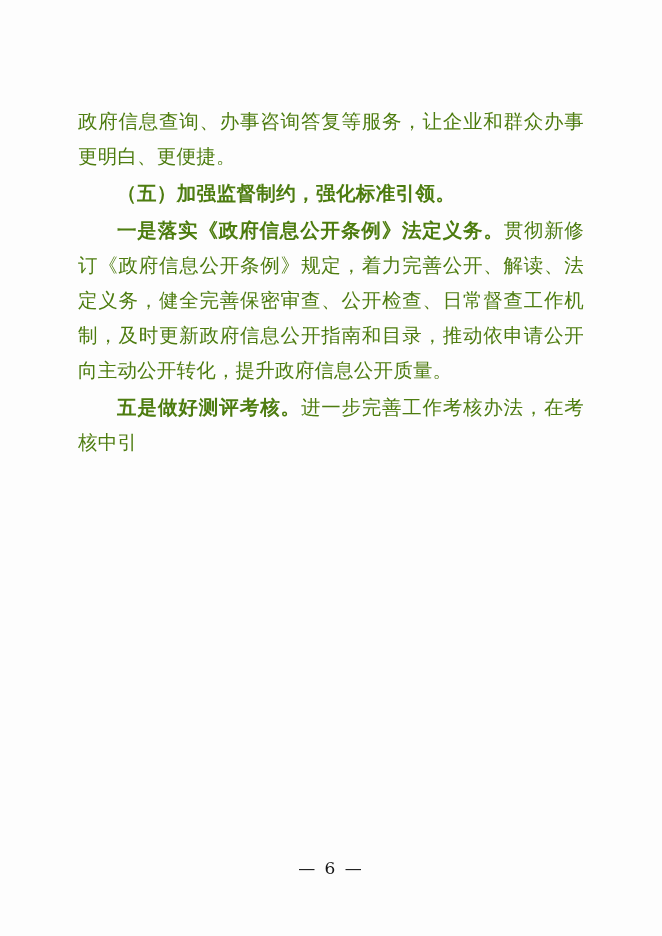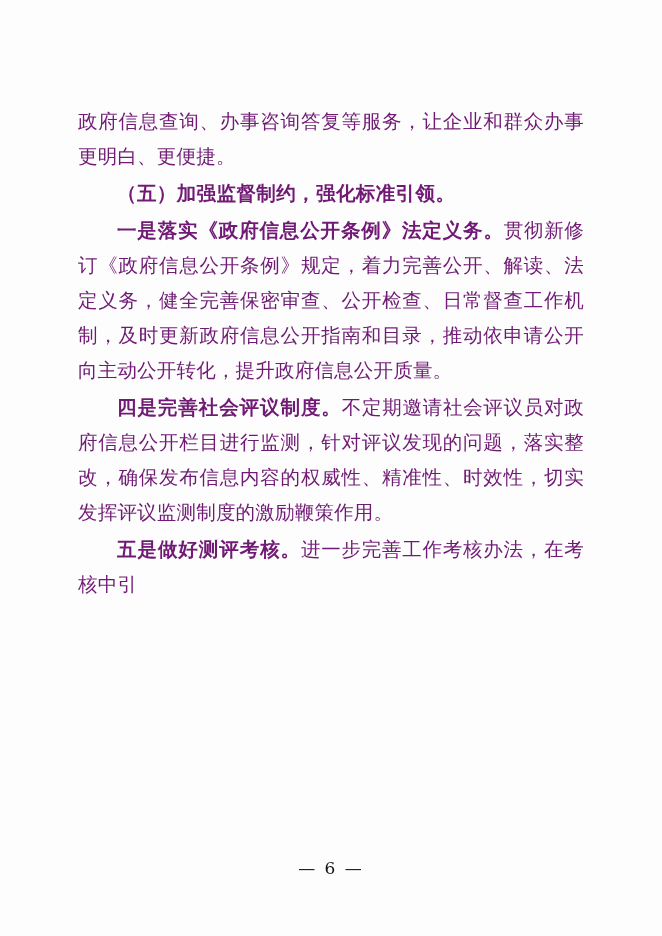--- a/index.html
+++ b/index.html
@@ -30,21 +30,21 @@
     width: 506px;
   }
   p.para {
     margin: 0 0 2px 0;
     font-size: 19.5px;
     line-height: 35px;
     text-align: justify;
     text-justify: inter-ideograph;
     letter-spacing: 0.2px;
     font-family: "DejaVu Serif", "Liberation Serif", serif;
-    color: #701a75;
+    color: #4d7c0f;
   }
   p.indent {
     text-indent: 2em;
   }
   .bold {
     font-weight: bold;
     letter-spacing: 0.4px;
   }
   .footer {
     position: absolute;
@@ -71,23 +71,20 @@
     <p class="para indent">
       <span class="bold">（五）加强监督制约，强化标准引领。</span>
     </p>
 
     <p class="para indent">
       <span class="bold">一是落实《政府信息公开条例》法定义务。</span><span>贯彻新修订《政府信息公开条例》规定，着力完善公开、解读、法定义务，健全完善保密审查、公开检查、日常督查工作机制，及时更新政府信息公开指南和目录，推动依申请公开向主动公开转化，提升政府信息公开质量。</span>
     </p>
 
 
 
-    <p class="para indent">
-      <span class="bold">四是完善社会评议制度。</span><span>不定期邀请社会评议员对政府信息公开栏目进行监测，针对评议发现的问题，落实整改，确保发布信息内容的权威性、精准性、时效性，切实发挥评议监测制度的激励鞭策作用。</span>
-    </p>
 
     <p class="para indent">
       <span class="bold">五是做好测评考核。</span><span>进一步完善工作考核办法，在考核中引</span>
     </p>
 
   </div>
 
   <div class="footer">— 6 —</div>
 </div>
 

